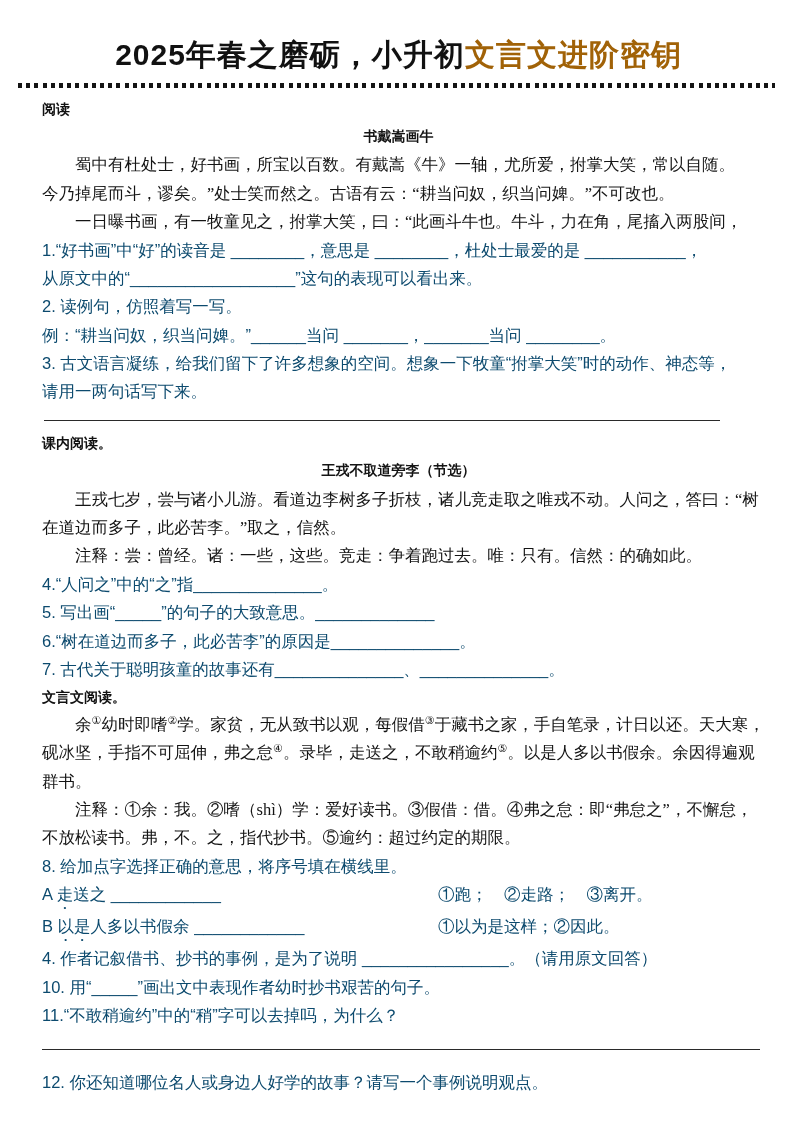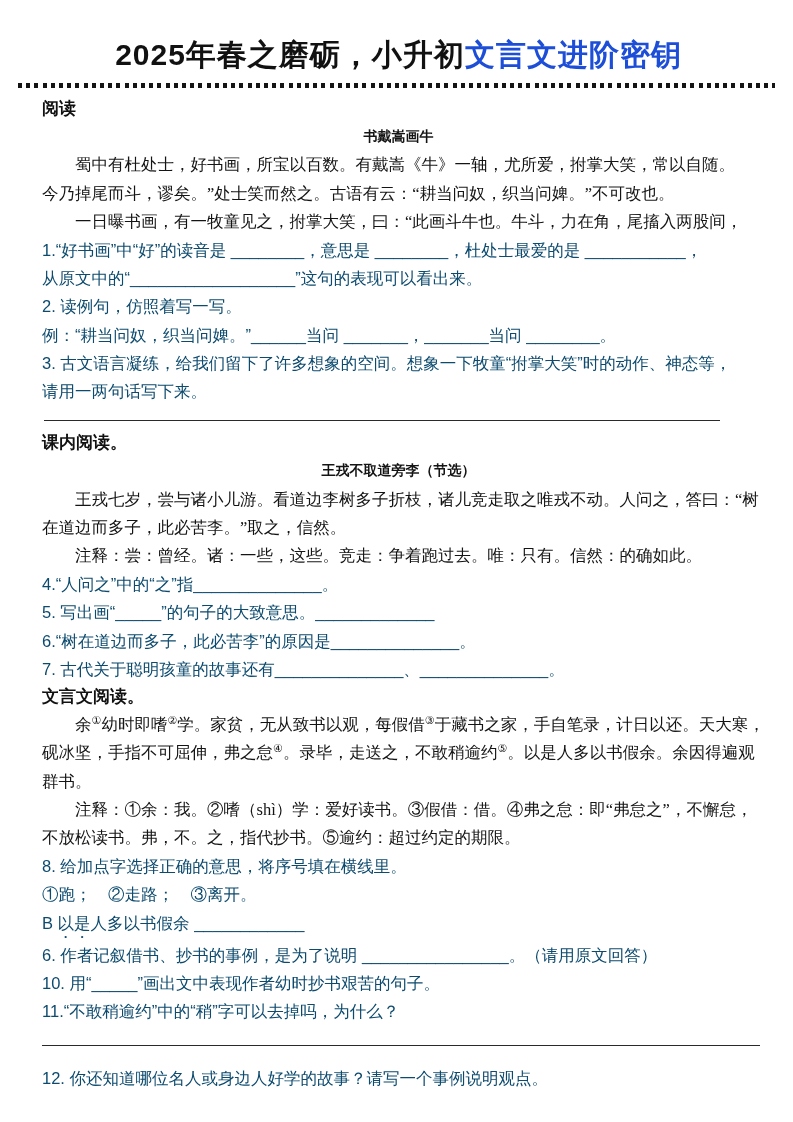--- a/index.html
+++ b/index.html
@@ -17,36 +17,36 @@
   .title {
     text-align: center;
     font-size: 30px;
     font-weight: bold;
     letter-spacing: 1px;
     line-height: 42px;
     font-family: "Liberation Sans", sans-serif;
     color: #111111;
     white-space: nowrap;
   }
-  .title .red { color: #1d4ed8; }
+  .title .red { color: #a16207; }
   .dotted-divider {
     height: 5px;
     margin: 7px -20px 7px -24px;
     background: repeating-linear-gradient(90deg, #141414 0 4px, transparent 4px 8.2px);
   }
   .line {
     line-height: 28.2px;
     font-size: 16.5px;
     white-space: nowrap;
   }
   .q { font-family: "Liberation Sans", sans-serif; color: #0c4a6e; }
   .kai { font-family: "Liberation Serif", serif; color: #141414; }
   .heading {
     font-weight: bold;
-    font-size: 17px;
+    font-size: 14px;
     line-height: 28.2px;
     color: #111111;
   }
   .ptitle {
     text-align: center;
     font-weight: bold;
     font-size: 14px;
     line-height: 28.2px;
   }
   .indent { text-indent: 2em; }
@@ -110,28 +110,30 @@
   <div class="heading">文言文阅读。</div>
   <div class="line kai indent"><span>余</span><sup class="note-mark">①</sup><span>幼时即嗜</span><sup class="note-mark">②</sup><span>学。家贫，无从致书以观，每假借</span><sup class="note-mark">③</sup><span>于藏书之家，手自笔录，计日以还。天大寒，</span></div>
   <div class="line kai"><span>砚冰坚，手指不可屈伸，弗之怠</span><sup class="note-mark">④</sup><span>。录毕，走送之，不敢稍逾约</span><sup class="note-mark">⑤</sup><span>。以是人多以书假余。余因得遍观</span></div>
   <div class="line kai">群书。</div>
   <div class="line kai indent">注释：①余：我。②嗜（shì）学：爱好读书。③假借：借。④弗之怠：即“弗怠之”，不懈怠，</div>
   <div class="line kai">不放松读书。弗，不。之，指代抄书。⑤逾约：超过约定的期限。</div>
 
   <div class="line q">8. 给加点字选择正确的意思，将序号填在横线里。</div>
 
   <div class="line q choice-row">
+    <span class="choice-left"><span>A </span><span class="dot-under">走</span><span>送之 </span><span>____________</span></span>
     <span>①跑；　②走路；　③离开。</span>
   </div>
 
   <div class="line q choice-row">
     <span class="choice-left"><span>B </span><span class="dot-under">以是</span><span>人多以书假余 </span><span>____________</span></span>
+    <span>①以为是这样；②因此。</span>
   </div>
 
-  <div class="line q">6. 作者记叙借书、抄书的事例，是为了说明 ________________。（请用原文回答）</div>
+  <div class="line q">4. 作者记叙借书、抄书的事例，是为了说明 ________________。（请用原文回答）</div>
   <div class="line q">10. 用“_____”画出文中表现作者幼时抄书艰苦的句子。</div>
   <div class="line q">11.“不敢稍逾约”中的“稍”字可以去掉吗，为什么？</div>
 
   <hr class="answer-rule wide">
   <div class="spacer-q12"></div>
 
   <div class="line q">12. 你还知道哪位名人或身边人好学的故事？请写一个事例说明观点。</div>
 
 </div>
 

